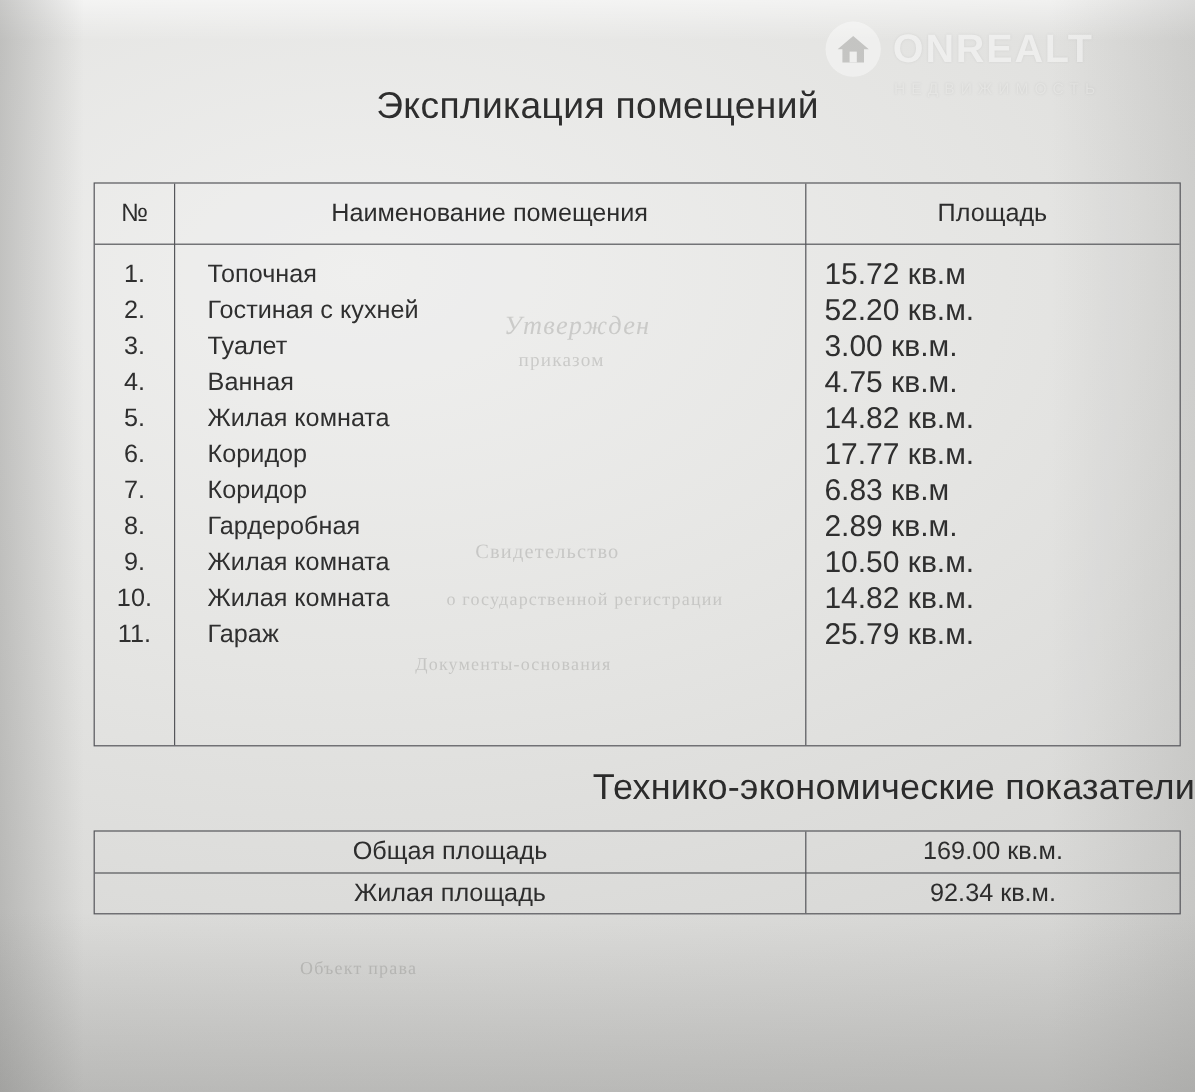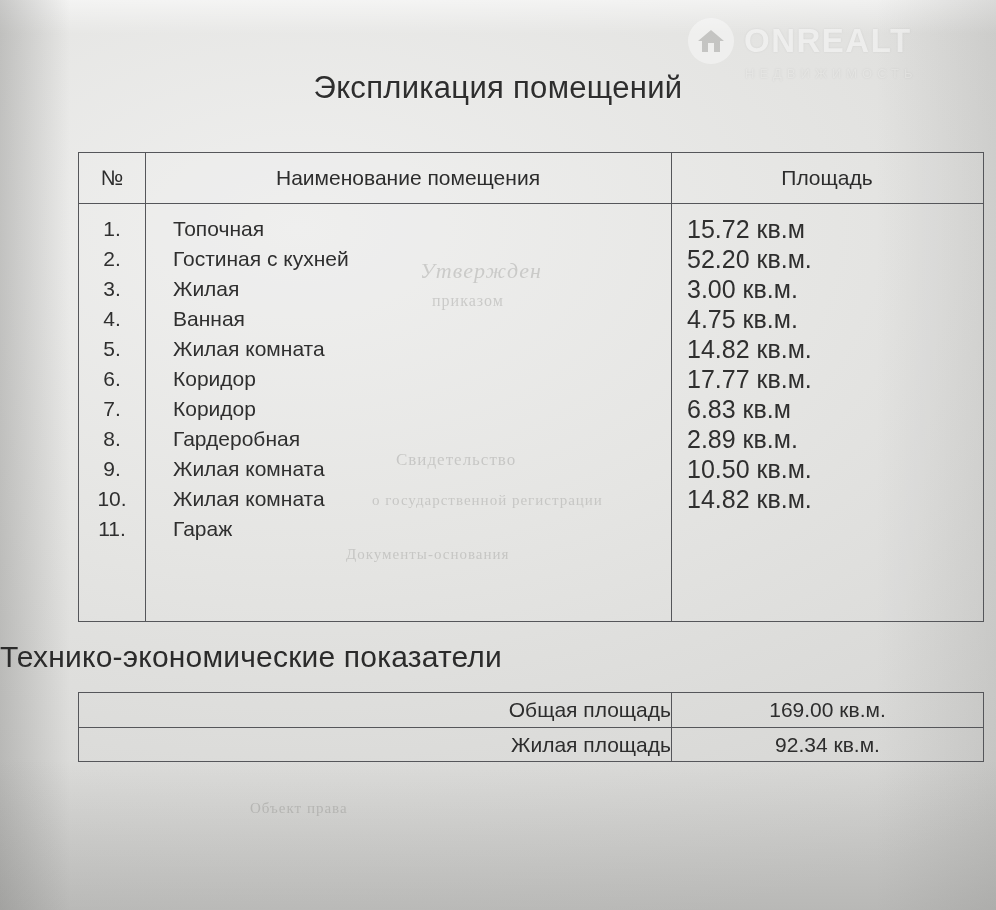--- a/index.html
+++ b/index.html
@@ -109,21 +109,21 @@
     font-size: 31px;
     color: #2e2e2e;
     letter-spacing: 0.3px;
     text-shadow: 0 1px 0 rgba(255,255,255,0.35);
   }
   #title-second {
     position: absolute;
     left: 0;
     top: 640px;
     width: 996px;
-    text-align: left;
+    text-align: right;
     font-size: 30px;
     color: #2b2b2b;
     letter-spacing: 0.2px;
   }
 
   
   #table-explication {
     position: absolute;
     left: 78px;
     top: 152px;
@@ -218,21 +218,21 @@
     left: 0;
     right: 0;
     height: 34px;
   }
   .sum-label {
     position: absolute;
     left: 0;
     width: 592px;
     height: 34px;
     line-height: 34px;
-    text-align: right;
+    text-align: center;
     font-size: 21px;
     color: #2d2d2d;
   }
   .sum-value {
     position: absolute;
     left: 593px;
     right: 0;
     height: 34px;
     line-height: 34px;
     text-align: center;
@@ -289,21 +289,21 @@
         <div class="c-name">Топочная</div>
         <div class="c-area">15.72 кв.м</div>
       </div>
       <div class="row">
         <div class="c-no">2.</div>
         <div class="c-name">Гостиная с кухней</div>
         <div class="c-area">52.20 кв.м.</div>
       </div>
       <div class="row">
         <div class="c-no">3.</div>
-        <div class="c-name">Жилая</div>
+        <div class="c-name">Туалет</div>
         <div class="c-area">3.00 кв.м.</div>
       </div>
       <div class="row">
         <div class="c-no">4.</div>
         <div class="c-name">Ванная</div>
         <div class="c-area">4.75 кв.м.</div>
       </div>
       <div class="row">
         <div class="c-no">5.</div>
         <div class="c-name">Жилая комната</div>
@@ -330,20 +330,21 @@
         <div class="c-area">10.50 кв.м.</div>
       </div>
       <div class="row">
         <div class="c-no">10.</div>
         <div class="c-name">Жилая комната</div>
         <div class="c-area">14.82 кв.м.</div>
       </div>
       <div class="row">
         <div class="c-no">11.</div>
         <div class="c-name">Гараж</div>
+        <div class="c-area">25.79 кв.м.</div>
       </div>
     </div>
   </div>
 
   <div id="title-second">Технико-экономические показатели</div>
 
   <div id="table-summary">
     <div class="vrule" style="left:592px;"></div>
     <div class="hrule" style="top:34px;"></div>
 

